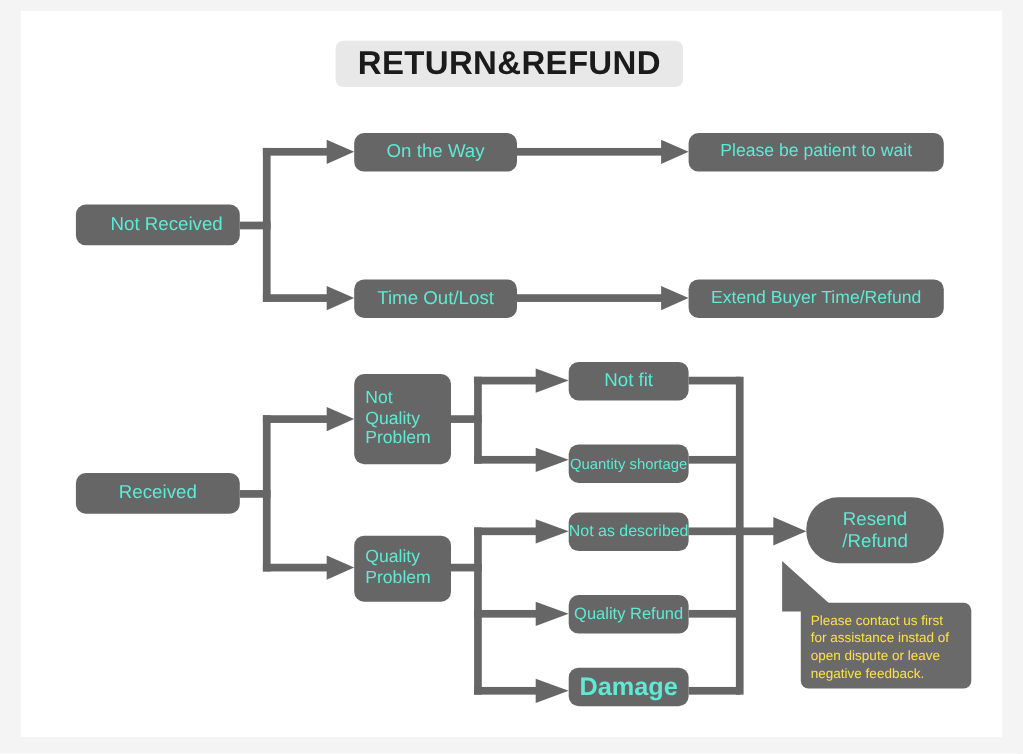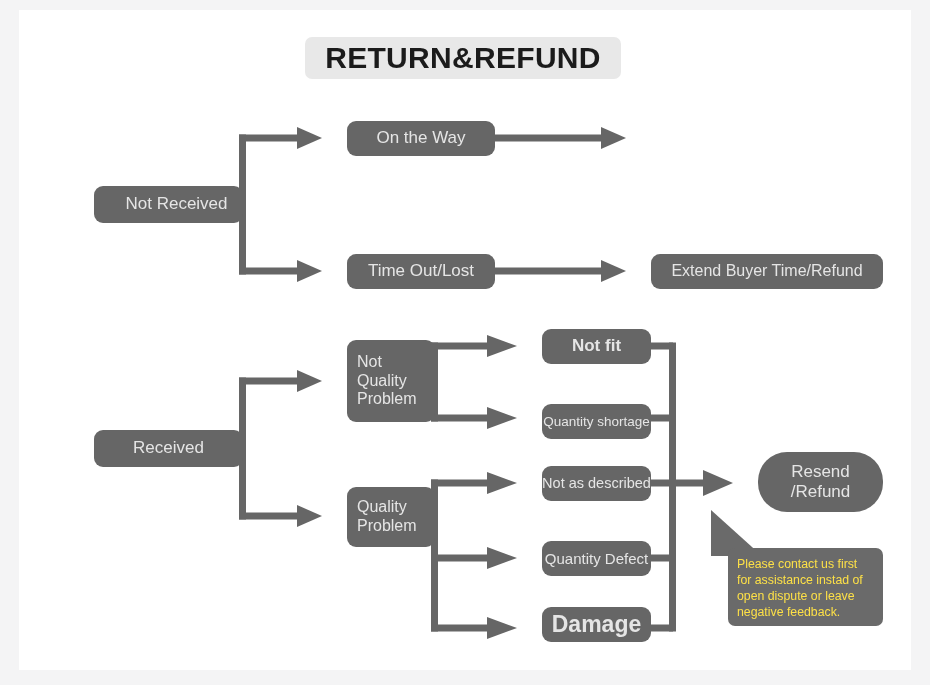--- a/index.html
+++ b/index.html
@@ -53,30 +53,29 @@
     font-weight: bold;
     color: #1b1b1b;
     letter-spacing: 0.3px;
     white-space: nowrap;
   }
 
   
   .node {
     position: absolute;
     background: #666666;
-    color: #e5e5e5;
+    color: #5eead4;
     border-radius: 9px;
     display: flex;
     align-items: center;
     justify-content: center;
     box-sizing: border-box;
     line-height: 1.18;
     white-space: pre-line;
     text-align: center;
-    margin-left: 25px;
   }
   .node.left-align {
     justify-content: flex-start;
     text-align: left;
   }
 
   
   .callout {
     position: absolute;
     left: 703px;
@@ -166,39 +165,40 @@
   <div class="title-band">
     <span class="title-text">RETURN&amp;REFUND</span>
   </div>
 
   <div class="node" style="left:69px; top:186px; width:149px; height:37px; font-size:17px;padding-left:16px;">Not Received</div>
 
   <div class="node" style="left:322px; top:121px; width:148px; height:35px; font-size:17px;">On the Way</div>
 
   <div class="node" style="left:322px; top:254px; width:148px; height:35px; font-size:17px;">Time Out/Lost</div>
 
+  <div class="node" style="left:626px; top:121px; width:232px; height:35px; font-size:16px;">Please be patient to wait</div>
 
   <div class="node" style="left:626px; top:254px; width:232px; height:35px; font-size:16px;">Extend Buyer Time/Refund</div>
 
   <div class="node" style="left:69px; top:430px; width:149px; height:37px; font-size:17px;">Received</div>
 
   <div class="node left-align" style="left:322px; top:340px; width:88px; height:82px; font-size:16px; padding-left:10px;">Not
 Quality
 Problem</div>
 
   <div class="node left-align" style="left:322px; top:487px; width:88px; height:60px; font-size:16px; padding-left:10px;">Quality
 Problem</div>
 
-  <div class="node" style="left:517px; top:329px; width:109px; height:35px; font-size:17px;font-weight:bold;">Not fit</div>
+  <div class="node" style="left:517px; top:329px; width:109px; height:35px; font-size:17px;">Not fit</div>
 
   <div class="node" style="left:517px; top:404px; width:109px; height:35px; font-size:13.5px;">Quantity shortage</div>
 
   <div class="node" style="left:517px; top:466px; width:109px; height:35px; font-size:14.5px;">Not as described</div>
 
-  <div class="node" style="left:517px; top:541px; width:109px; height:35px; font-size:15px;">Quantity Defect</div>
+  <div class="node" style="left:517px; top:541px; width:109px; height:35px; font-size:15px;">Quality Refund</div>
 
   <div class="node" style="left:517px; top:607px; width:109px; height:35px; font-size:23px;font-weight:bold;">Damage</div>
 
   <div class="node" style="left:733px; top:452px; width:125px; height:60px; font-size:17px;border-radius:29px;">Resend
 /Refund</div>
 
   <svg class="callout-tail" viewBox="0 0 60 52">
     <polygon points="5,2 56,48 5,48" fill="#6a6a6a"></polygon>
   </svg>
   <div class="callout">Please contact us first for assistance instad of open dispute or leave negative feedback.</div>

